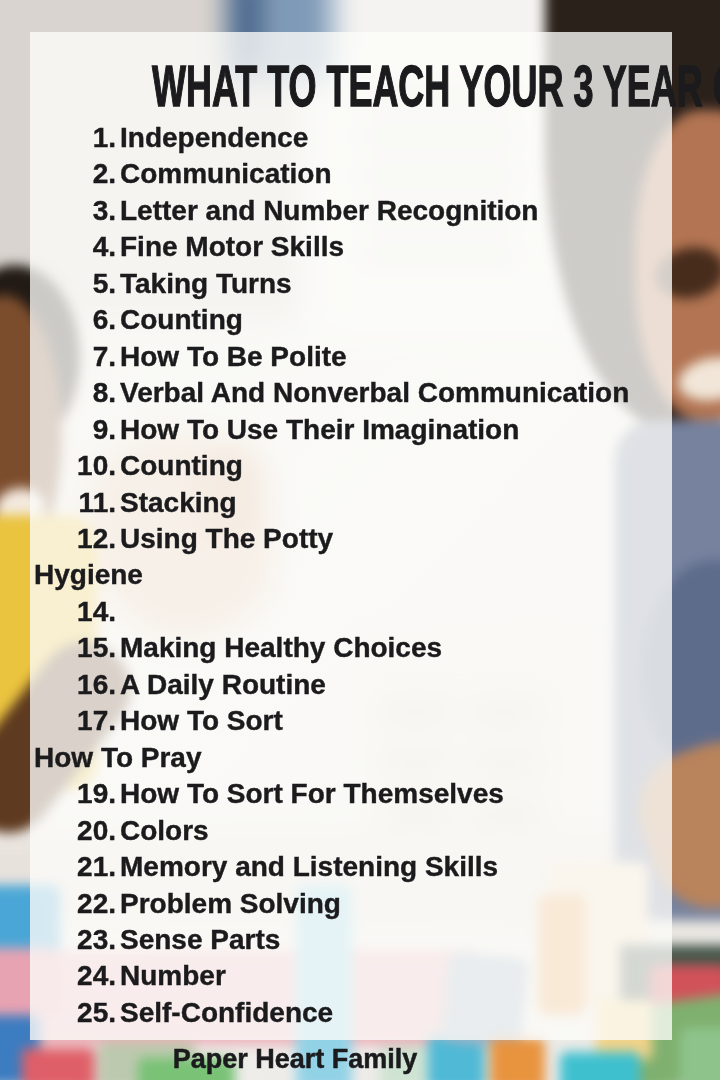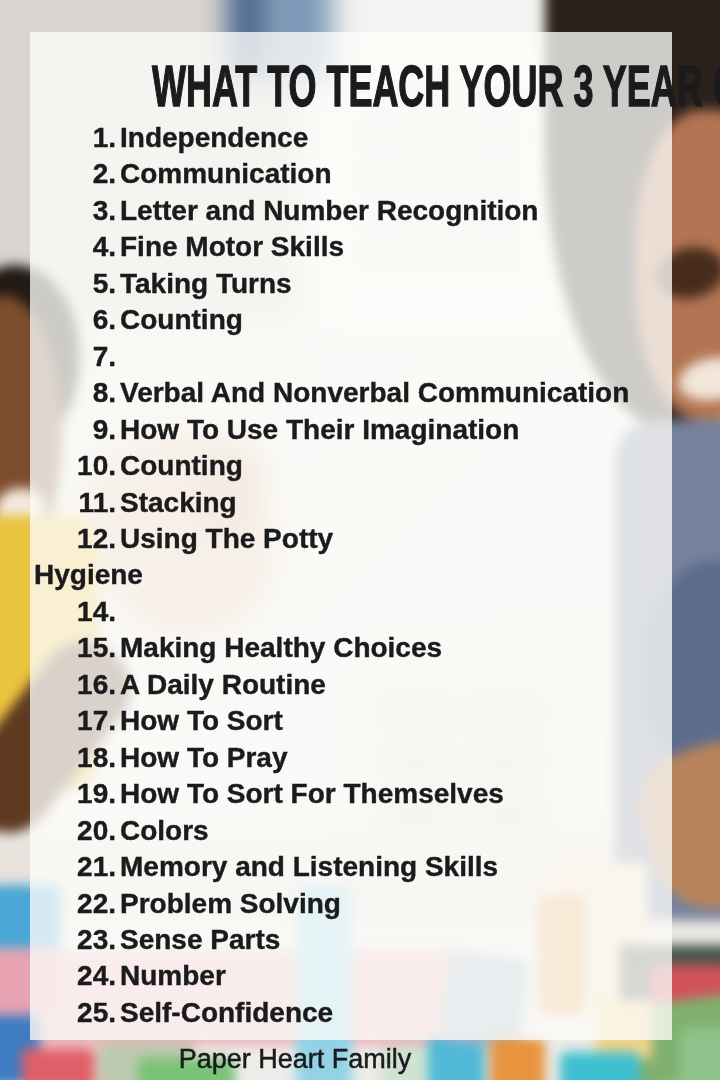--- a/index.html
+++ b/index.html
@@ -65,21 +65,21 @@
   
   .title{left:30px;top:56px;width:642px;text-align:center;white-space:nowrap;
     font-size:58px;font-weight:900;line-height:1.05;color:var(--text);
     letter-spacing:0px;transform:scaleX(0.62);transform-origin:50% 50%;
     -webkit-text-stroke:1.4px var(--text);}
   ol.teach{left:30px;top:120px;width:642px;margin:0;padding:0;list-style:none;}
   ol.teach li{position:static;display:flex;line-height:36.45px;font-size:28px;
     font-weight:700;color:var(--text);-webkit-text-stroke:0.4px var(--text);}
   ol.teach .num{position:static;width:86px;text-align:right;flex:0 0 86px;}
   ol.teach .lab{position:static;margin-left:4px;white-space:nowrap;}
-  .brand{left:0;top:1044px;width:590px;text-align:center;font-size:27px;font-weight:400;
+  .brand{left:0;top:1044px;width:590px;text-align:center;font-size:27px;font-weight:700;
     color:var(--text);-webkit-text-stroke:0.5px var(--text);}
 </style>
 </head>
 <body>
 
 <div class="poster">
 
   <div class="blur-a">
     <div class="s wall-left"></div>
     <div class="s wall-bright"></div>
@@ -162,20 +162,21 @@
       <li>
         <span class="num">5.</span>
         <span class="lab">Taking Turns</span>
       </li>
       <li>
         <span class="num">6.</span>
         <span class="lab">Counting</span>
       </li>
       <li>
         <span class="num">7.</span>
+        <span class="lab">How To Be Polite</span>
       </li>
       <li>
         <span class="num">8.</span>
         <span class="lab">Verbal And Nonverbal Communication</span>
       </li>
       <li>
         <span class="num">9.</span>
         <span class="lab">How To Use Their Imagination</span>
       </li>
       <li>
@@ -202,21 +203,20 @@
       </li>
       <li>
         <span class="num">16.</span>
         <span class="lab">A Daily Routine</span>
       </li>
       <li>
         <span class="num">17.</span>
         <span class="lab">How To Sort</span>
       </li>
       <li>
-        <span class="num">18.</span>
         <span class="lab">How To Pray</span>
       </li>
       <li>
         <span class="num">19.</span>
         <span class="lab">How To Sort For Themselves</span>
       </li>
       <li>
         <span class="num">20.</span>
         <span class="lab">Colors</span>
       </li>

